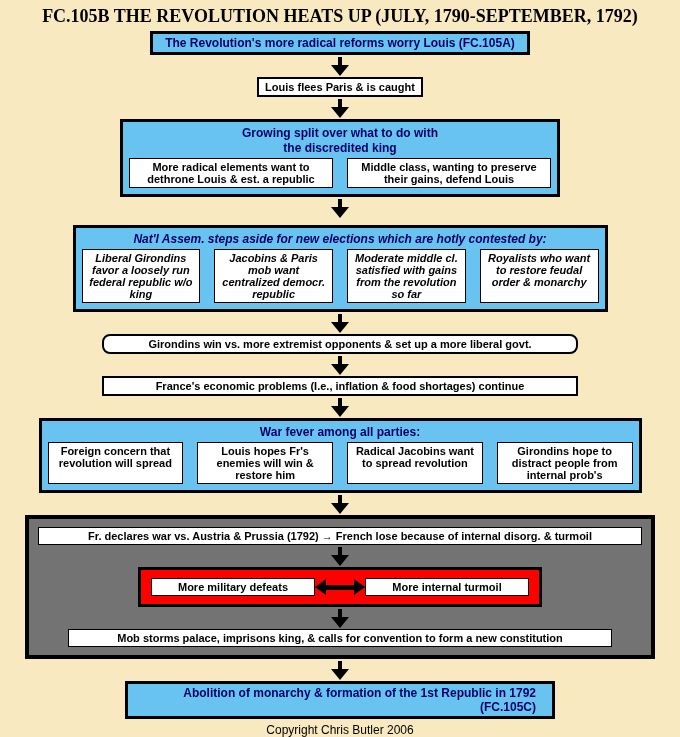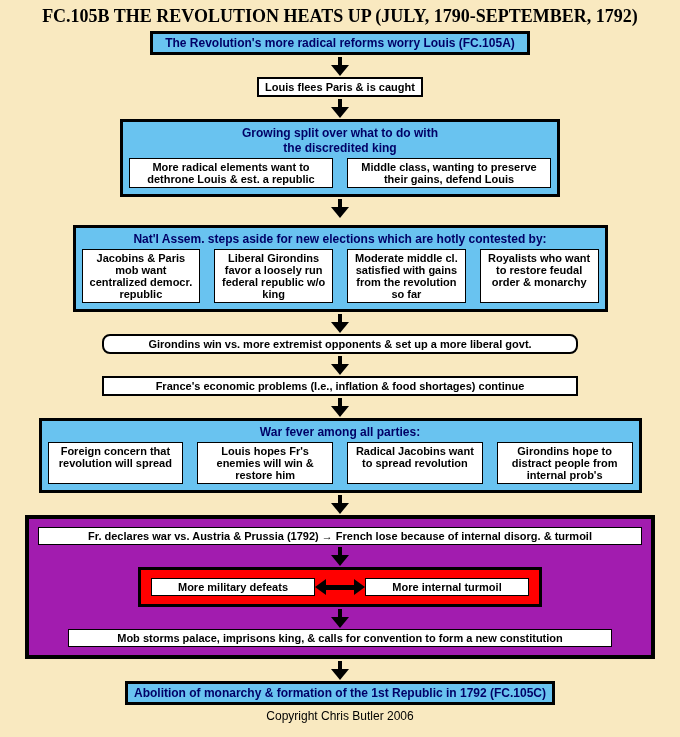--- a/index.html
+++ b/index.html
@@ -79,21 +79,21 @@
 }
 .arrow-down:after{
   content:"";
   position:absolute;
   left:-6px; top:8px;
   border-left:9px solid transparent;
   border-right:9px solid transparent;
   border-top:11px solid #000;
 }
 .green-box{
-  background:#a21caf;
+  background:#737373;
   border:4px solid #000;
   padding:8px;
   box-sizing:border-box;
 }
 .red-box{
   background:#f00;
   border:3px solid #000;
   padding:8px 10px;
   display:flex;
   align-items:center;
@@ -142,25 +142,25 @@
   <div class="blue-box" style="width:440px;">
     <div class="blue-head">Growing split over what to do with</div>
     <div class="blue-head" style="margin-top:-2px;">the discredited king</div>
     <div class="row">
       <div class="box wht-nb">More radical elements want to dethrone Louis &amp; est. a republic</div>
       <div class="box wht-nb">Middle class, wanting to preserve their gains, defend Louis</div>
     </div>
   </div>
   <span class="arrow-down" style="height:24px;"></span>
 
-  <div class="blue-box" style="width:535px;">
+  <div class="blue-box" style="width:535px;font-style:italic;">
     <div class="blue-head">Nat'l Assem. steps aside for new elections which are hotly contested by:</div>
     <div class="row">
+      <div class="box wht-nb">Liberal Girondins favor a loosely run federal republic w/o king</div>
       <div class="box wht-nb">Jacobins &amp; Paris mob want centralized democr. republic</div>
-      <div class="box wht-nb">Liberal Girondins favor a loosely run federal republic w/o king</div>
       <div class="box wht-nb">Moderate middle cl. satisfied with gains from the revolution so far</div>
       <div class="box wht-nb">Royalists who want to restore feudal order &amp; monarchy</div>
     </div>
   </div>
   <span class="arrow-down"></span>
 
   <div class="box" style="width:460px;border-radius:8px;">Girondins win vs. more extremist opponents &amp; set up a more liberal govt.</div>
   <span class="arrow-down"></span>
 
   <div class="box" style="width:460px;">France's economic problems (I.e., inflation &amp; food shortages) continue</div>
@@ -189,18 +189,18 @@
           <span class="ra"></span>
       </span>
       <div class="box wht-nb" style="width:150px;">More internal turmoil</div>
     </div>
     <span class="arrow-down"></span>
 
     <div class="box" style="width:530px;border-width:1px;">Mob storms palace,  imprisons king, &amp; calls for convention to form a new constitution</div>
   </div>
   <span class="arrow-down"></span>
 
-  <div class="blue-box" style="width:430px;padding:2px 2px;">
+  <div class="blue-box" style="width:430px;padding:2px 16px;text-align:right;">
     <span class="blue-link">Abolition of monarchy &amp; formation of the 1st Republic in 1792 (FC.105C)</span>
   </div>
 
   <div class="footer">Copyright Chris Butler 2006</div>
 </div>
 
 </body></html>

